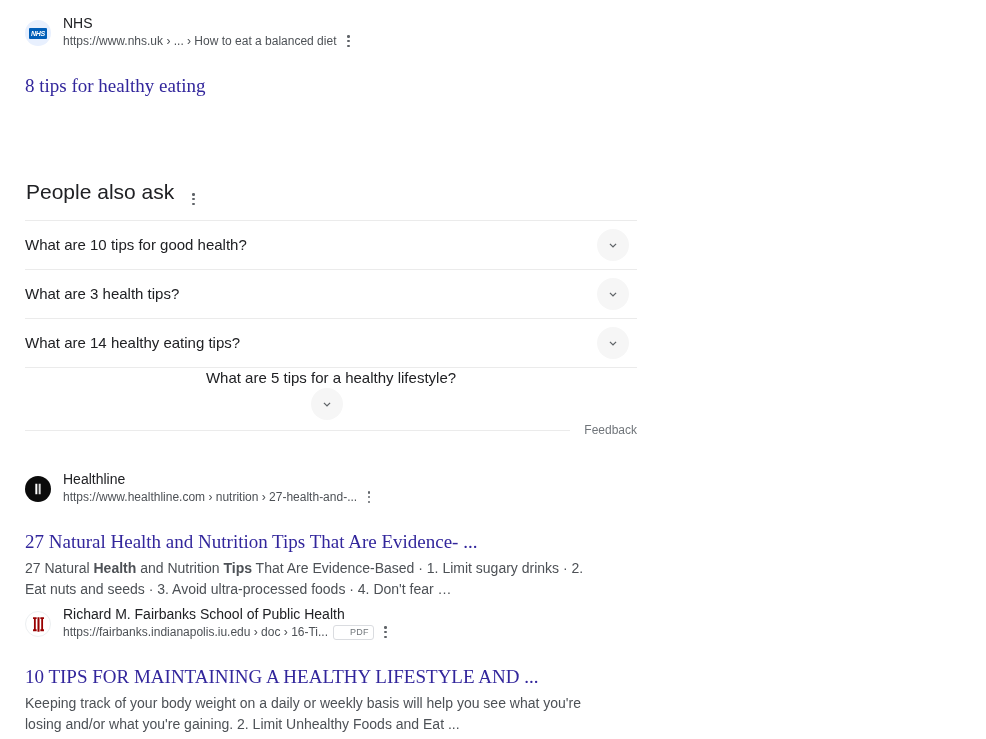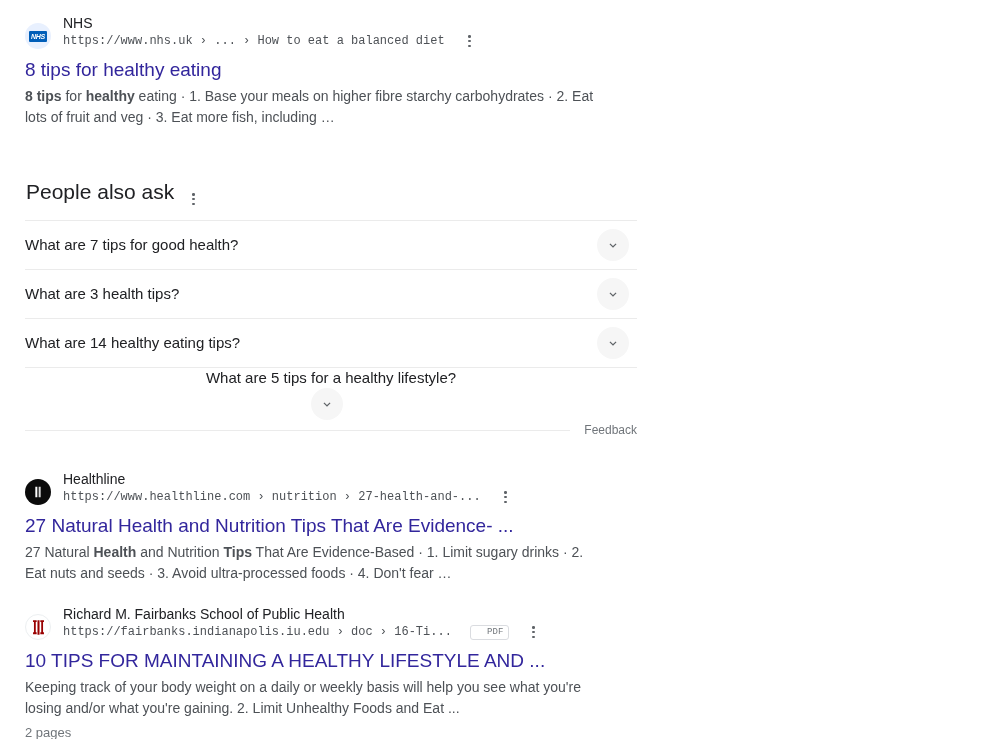--- a/index.html
+++ b/index.html
@@ -26,21 +26,21 @@
     position: absolute;
     left: 25px;
     top: 0;
     width: 620px;
   }
 
   
   .result { position: relative; }
   .result-head {
     display: flex;
-    align-items: flex-end;
+    align-items: center;
     gap: 12px;
   }
   .favicon {
     width: 26px;
     height: 26px;
     border-radius: 50%;
     flex: 0 0 26px;
     margin-top: 3px;
     display: flex;
     align-items: center;
@@ -75,22 +75,21 @@
   .site-name {
     font-size: 14px;
     line-height: 18px;
     color: #202124;
     margin: 0 0 1px 0;
     white-space: nowrap;
   }
   .url-row {
     display: flex;
     align-items: center;
-    gap: 18px;
-    font-family: Liberation Mono, monospace;
+    gap: 5px;
   }
   .url-text {
     font-size: 12px;
     line-height: 16px;
     color: #4d5156;
     white-space: nowrap;
   }
   .pdf-badge {
     font-size: 9px;
     line-height: 11px;
@@ -117,24 +116,25 @@
     height: 2.5px;
     border-radius: 50%;
     background: #5f6368;
   }
   .result-title {
     display: block;
     font-size: 19px;
     line-height: 25px;
     color: #32269c;
     text-decoration: none;
-    margin-top: 8px;
+    margin-top: 24px;
     white-space: nowrap;
     overflow: hidden;
     cursor: pointer;
+    font-family: Liberation Serif, serif;
   }
   .result-snippet {
     font-size: 14px;
     line-height: 21px;
     color: #4d5156;
     margin-top: 4px;
     max-width: 572px;
   }
   .result-snippet b { font-weight: 700; color: #4d5156; }
   .snippet-extra {
@@ -235,38 +235,35 @@
             <span class="url-text">https://www.nhs.uk › ... › How to eat a balanced diet</span>
             <span class="kebab">
                 <i></i>
                 <i></i>
                 <i></i>
               </span>
           </div>
         </div>
       </div>
       <a class="result-title" href="#">8 tips for healthy eating</a>
-      <div class="result-snippet">
-        <b>8 tips</b><span> for </span><b>healthy</b><span> eating · 1. Base your meals on higher fibre starchy carbohydrates · 2. Eat lots of fruit and veg · 3. Eat more fish, including </span><span>…</span>
-      </div>
     </div>
 
     <div id="paa">
       <div class="paa-header">
         <span class="paa-title">People also ask</span>
         <span class="kebab">
             <i></i>
             <i></i>
             <i></i>
           </span>
       </div>
       <div class="paa-list">
 
         <div class="paa-item">
-          <span class="paa-q">What are 7 tips for good health?</span>
+          <span class="paa-q">What are 10 tips for good health?</span>
           <span class="chev">
             <svg width="14" height="14" viewBox="0 0 24 24" aria-hidden="true">
                 <path d="M7.4 9.3 12 13.9l4.6-4.6 1.4 1.4-6 6-6-6z" fill="#5f6368"></path>
               </svg>
           </span>
         </div>
 
         <div class="paa-item">
           <span class="paa-q">What are 3 health tips?</span>
           <span class="chev">

